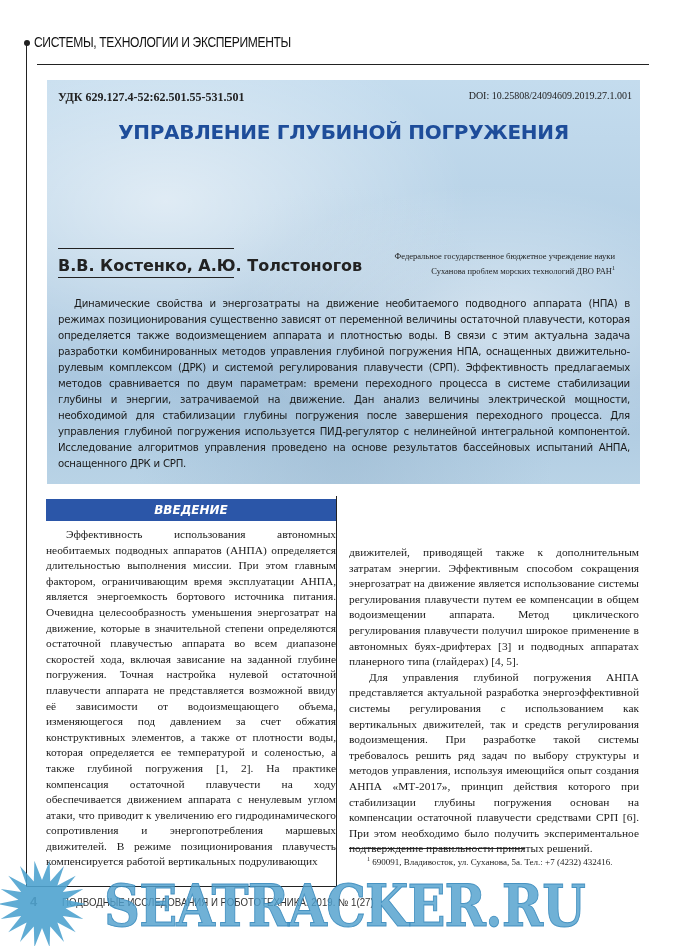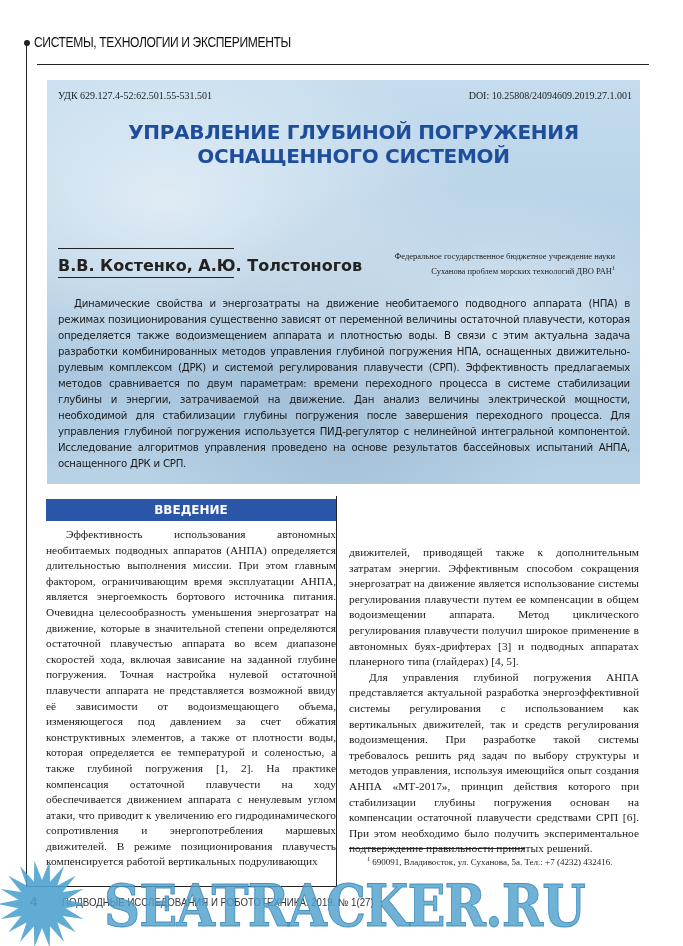--- a/index.html
+++ b/index.html
@@ -18,26 +18,26 @@
   .left-vline { position: absolute; left: 26px; top: 44px; width: 1px; height: 842px; background: #222; }
 
   .hero {
     position: absolute; left: 47px; top: 80px; width: 593px; height: 404px;
     background:
       radial-gradient(ellipse at 20% 30%, rgba(255,255,255,0.55), rgba(255,255,255,0) 45%),
       radial-gradient(ellipse at 75% 60%, rgba(255,255,255,0.45), rgba(255,255,255,0) 40%),
       radial-gradient(ellipse at 50% 90%, rgba(150,180,205,0.5), rgba(150,180,205,0) 50%),
       linear-gradient(180deg, #c4dcee 0%, #b6d1e6 40%, #aac7df 75%, #b9d3e6 100%);
   }
-  .udk { position: absolute; left: 58px; top: 90px; font-size: 10px; color: #222; }
+  .udk { position: absolute; left: 58px; top: 90px; font-size: 12px; color: #222; font-weight: bold; }
   .doi { position: absolute; right: 51px; top: 90px; font-size: 10px; color: #222; padding-left: 24px; }
   .title {
     position: absolute; left: 47px; top: 120px; width: 593px; text-align: center;
     font-family: "DejaVu Sans", sans-serif; font-weight: bold; font-size: 20px;
-    line-height: 24px; color: #1e4d9a; letter-spacing: -0.3px; margin-left: 10px;
+    line-height: 24px; color: #1e4d9a; letter-spacing: -0.3px;
   }
   .title div { white-space: nowrap; }
   .auth-rule1 { position: absolute; left: 58px; top: 248px; width: 176px; height: 1px; background: #222; }
   .auth-rule2 { position: absolute; left: 58px; top: 277px; width: 176px; height: 1px; background: #222; }
   .authors {
     position: absolute; left: 58px; top: 256px; font-family: "DejaVu Sans", sans-serif;
     font-weight: bold; font-size: 16px; color: #222; white-space: nowrap;
   }
   .affil {
     position: absolute; right: 68px; top: 250px; text-align: right;
@@ -48,21 +48,21 @@
     position: absolute; left: 58px; top: 296px; width: 572px;
     font-family: "DejaVu Sans", sans-serif; font-size: 10.2px; line-height: 16px;
     color: #1a1a1a; text-align: justify; text-indent: 16px; letter-spacing: -0.25px;
   }
 
   .intro-box { position: absolute; left: 26px; top: 496px; width: 310px; height: 390px;
     border-right: 1px solid #222; border-bottom: 1px solid #222; }
   .intro-heading {
     position: absolute; left: 46px; top: 499px; width: 290px; height: 22px;
     background: #2b56a8; color: #fff; text-align: center;
-    font-family: "DejaVu Sans", sans-serif; font-weight: bold; font-size: 12px; line-height: 22px;
+    font-family: "DejaVu Sans", sans-serif; font-weight: bold; font-size: 12px; line-height: 22px; font-style: italic;
   }
   .col {
     position: absolute; font-size: 11.4px; line-height: 15.6px; text-align: justify; color: #1a1a1a;
   }
   .col p { margin: 0; text-indent: 20px; }
   .col p.cont { text-indent: 0; margin-top: 48px; }
   .col-left { left: 46px; top: 527px; width: 290px; }
   .col-right { left: 349px; top: 497px; width: 290px; }
 
   .fn-rule { position: absolute; left: 349px; top: 848px; width: 176px; height: 1px; background: #222; }
@@ -87,21 +87,20 @@
 <div class="header-dot"></div>
 <div class="section-header">СИСТЕМЫ, ТЕХНОЛОГИИ И ЭКСПЕРИМЕНТЫ</div>
 <div class="header-rule"></div>
 
 <div class="hero"></div>
 <div class="udk">УДК 629.127.4-52:62.501.55-531.501</div>
 <div class="doi">DOI: 10.25808/24094609.2019.27.1.001</div>
 
 <div class="title">
   <div>УПРАВЛЕНИЕ ГЛУБИНОЙ ПОГРУЖЕНИЯ</div>
-  <div>ОСНАЩЕННОГО СИСТЕМОЙ</div>
 </div>
 
 <div class="auth-rule1"></div>
 <div class="authors">В.В. Костенко, А.Ю. Толстоногов</div>
 <div class="auth-rule2"></div>
 
 <div class="affil">
   <div>Федеральное государственное бюджетное учреждение науки</div>
   <div><span>Суханова проблем морских технологий ДВО РАН</span><sup>1</sup></div>
 </div>

